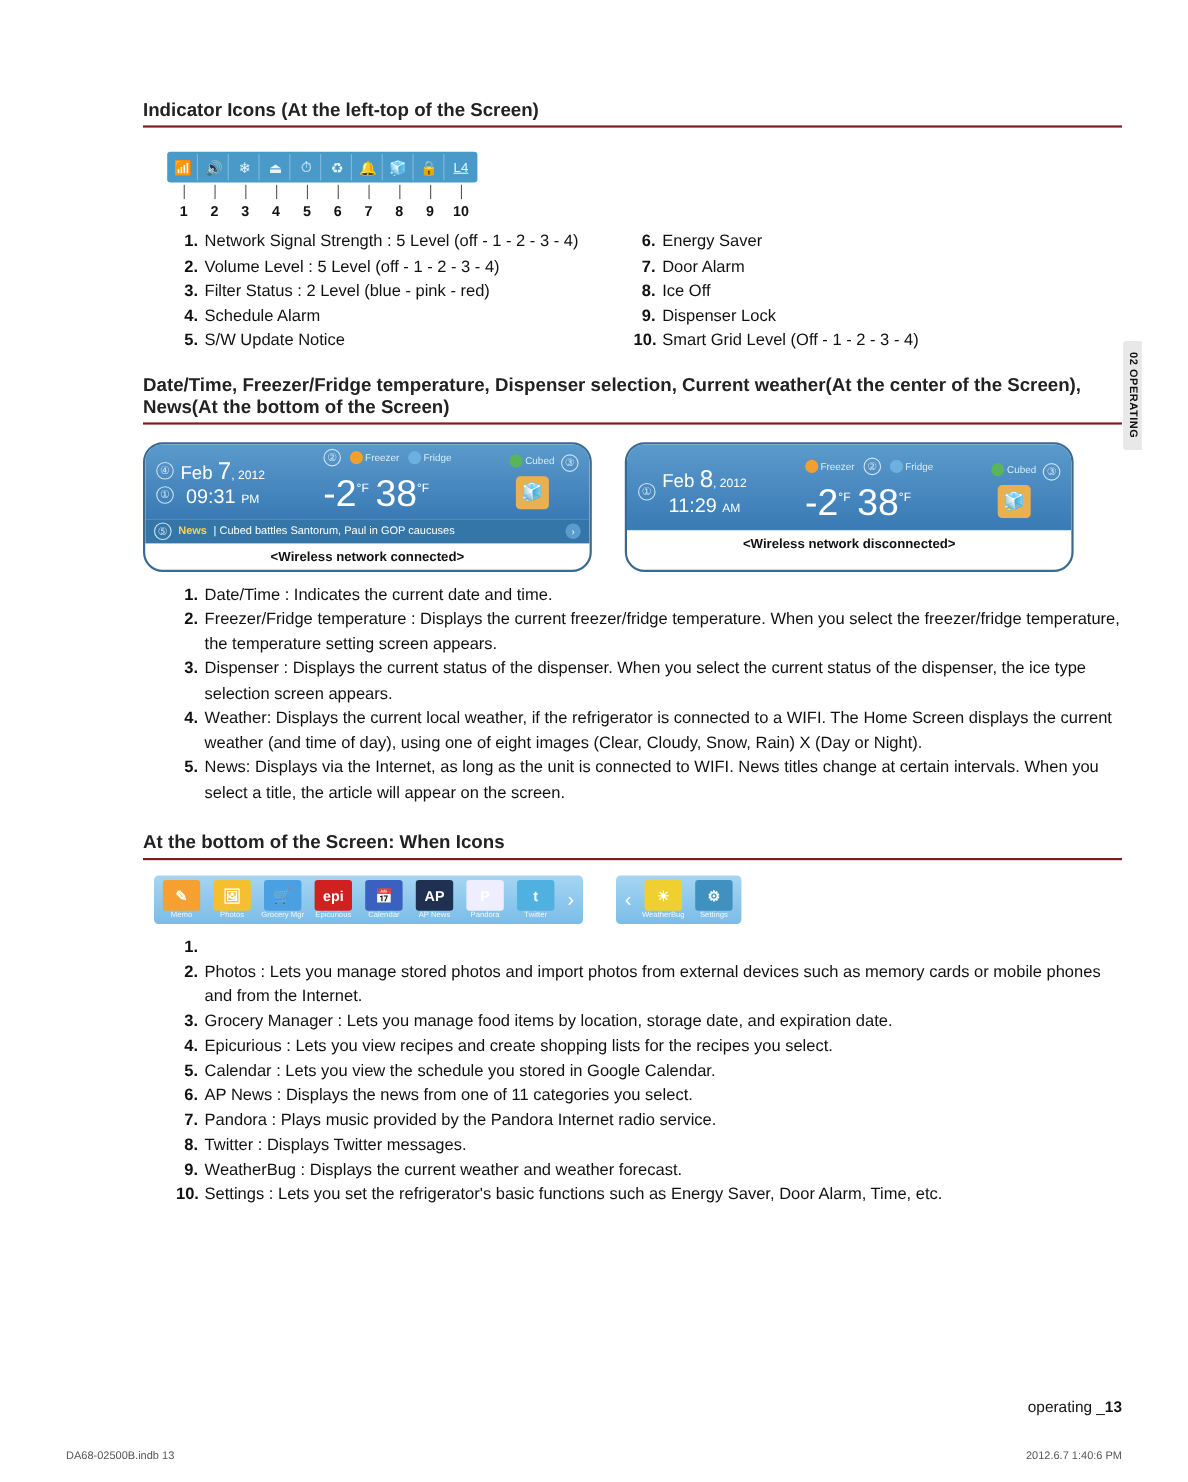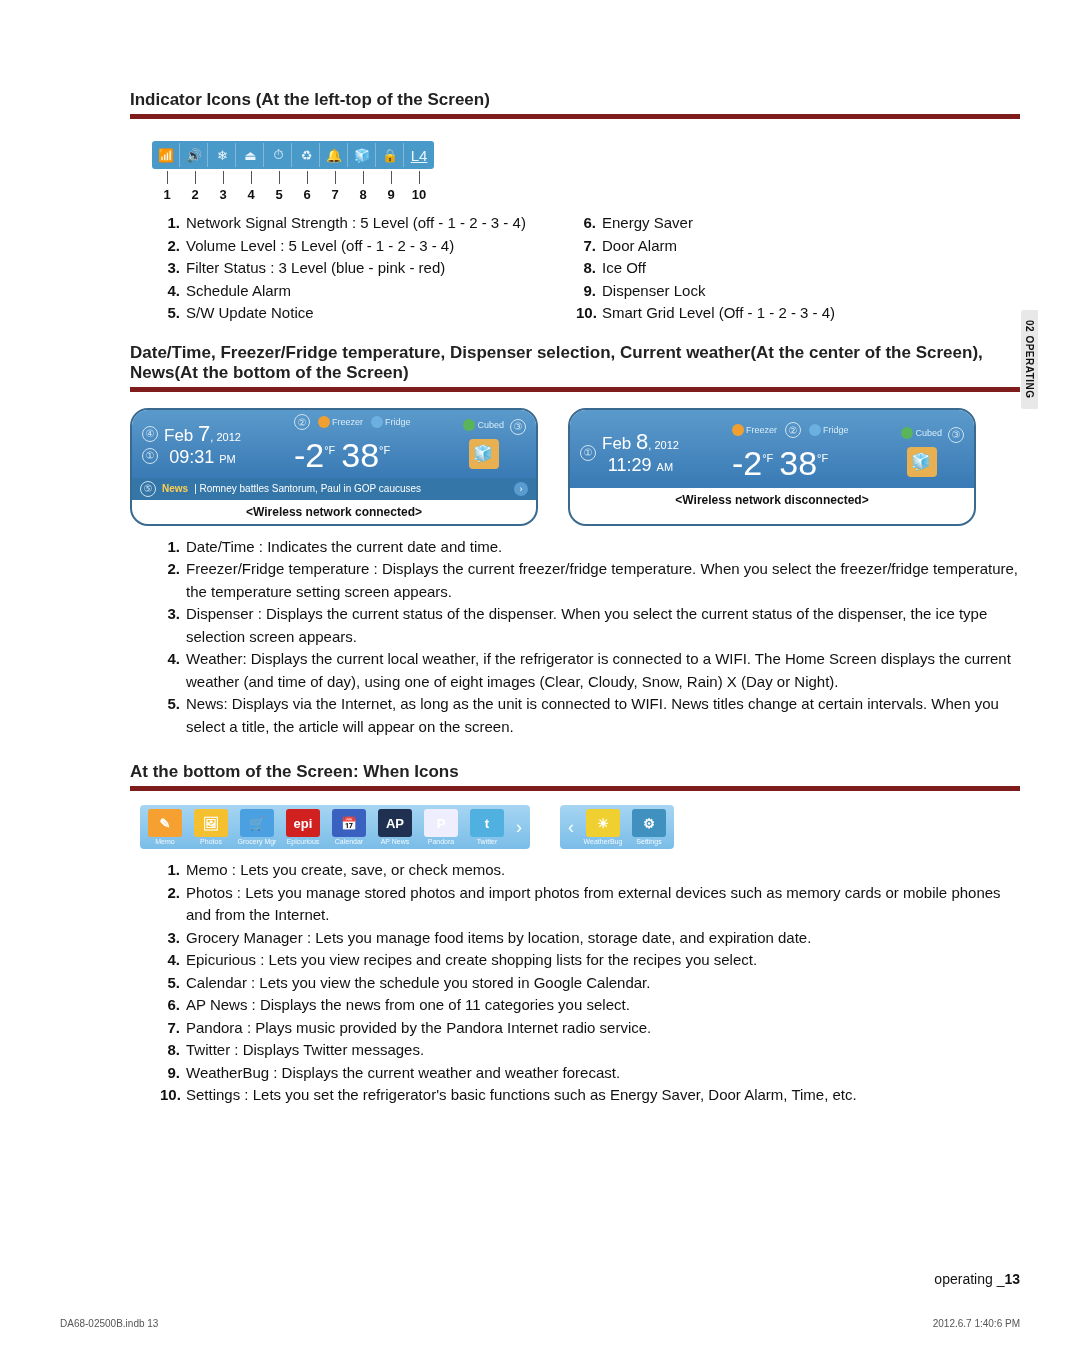--- a/index.html
+++ b/index.html
@@ -10,21 +10,21 @@
       background: #fff;
       color: #111;
       position: relative;
       font-size: 14px;
       padding: 90px 60px 40px 130px;
     }
     .section-title {
       font-size: 17px;
       font-weight: bold;
       color: #222;
-      border-bottom: 5px solid #7f1d1d;
+      border-bottom: 2px solid #7f1d1d;
       padding-bottom: 4px;
       margin-bottom: 14px;
     }
     .indicator-image {
       display: inline-block;
       margin: 8px 0 10px 22px;
     }
     .indicator-image .icon-row {
       display: flex;
       background: #4a9ac9;
@@ -35,21 +35,21 @@
     .indicator-image .icon-cell {
       width: 26px;
       height: 24px;
       display: flex;
       align-items: center;
       justify-content: center;
       color: #eaf4fb;
       font-size: 13px;
       border-right: 1px solid rgba(255,255,255,0.3);
     }
-    .indicator-image .icon-cell:last-child { border-right: none; font-size: 15px; text-decoration: underline;}
+    .indicator-image .icon-cell:last-child { border-right: none; font-size: 12px; text-decoration: underline;}
     .indicator-image .num-row {
       display: flex;
       gap: 2px;
       padding-left: 2px;
       margin-top: 2px;
     }
     .indicator-image .num-cell {
       width: 26px;
       text-align: center;
       font-size: 13px;
@@ -244,21 +244,21 @@
         <div class="row">
           <div class="num">1.</div>
           <div>Network Signal Strength : 5 Level (off - 1 - 2 - 3 - 4)</div>
         </div>
         <div class="row">
           <div class="num">2.</div>
           <div>Volume Level : 5 Level (off - 1 - 2 - 3 - 4)</div>
         </div>
         <div class="row">
           <div class="num">3.</div>
-          <div>Filter Status : 3 Level (blue - pink - red)</div>
+          <div>Filter Status : 2 Level (blue - pink - red)</div>
         </div>
         <div class="row">
           <div class="num">4.</div>
           <div>Schedule Alarm</div>
         </div>
         <div class="row">
           <div class="num">5.</div>
           <div>S/W Update Notice</div>
         </div>
       </div>
@@ -334,21 +334,21 @@
                 </span>
               </div>
             <div class="disp-icon">🧊</div>
           </div>
           <span class="annot-circle" style="align-self:flex-start;">③</span>
         </div>
       </div>
       <div class="news-bar">
         <span class="annot-circle">⑤</span>
         <span class="news-label">News</span>
-        <span>| Romney battles Santorum, Paul in GOP caucuses</span>
+        <span>| Cubed battles Santorum, Paul in GOP caucuses</span>
         <span class="arrow">›</span>
       </div>
       <div class="card-caption">&lt;Wireless network connected&gt;</div>
     </div>
 
     <div class="display-card short">
       <div class="blue-area">
         <div class="left-block">
           <span class="annot-circle">①</span>
           <div class="datetime">
@@ -465,21 +465,20 @@
         </div>
         <div class="app">
           <div class="tile" style="background: rgb(64, 144, 192);">⚙</div>
           <div class="lbl">Settings</div>
         </div>
       </div>
   </div>
   <div class="para-list" id="s3-list">
       <div class="row">
         <div class="num">1.</div>
-        <div>Memo : Lets you create, save, or check memos.</div>
       </div>
       <div class="row">
         <div class="num">2.</div>
         <div>Photos : Lets you manage stored photos and import photos from external devices such as memory cards or mobile phones and from the Internet.</div>
       </div>
       <div class="row">
         <div class="num">3.</div>
         <div>Grocery Manager : Lets you manage food items by location, storage date, and expiration date.</div>
       </div>
       <div class="row">

